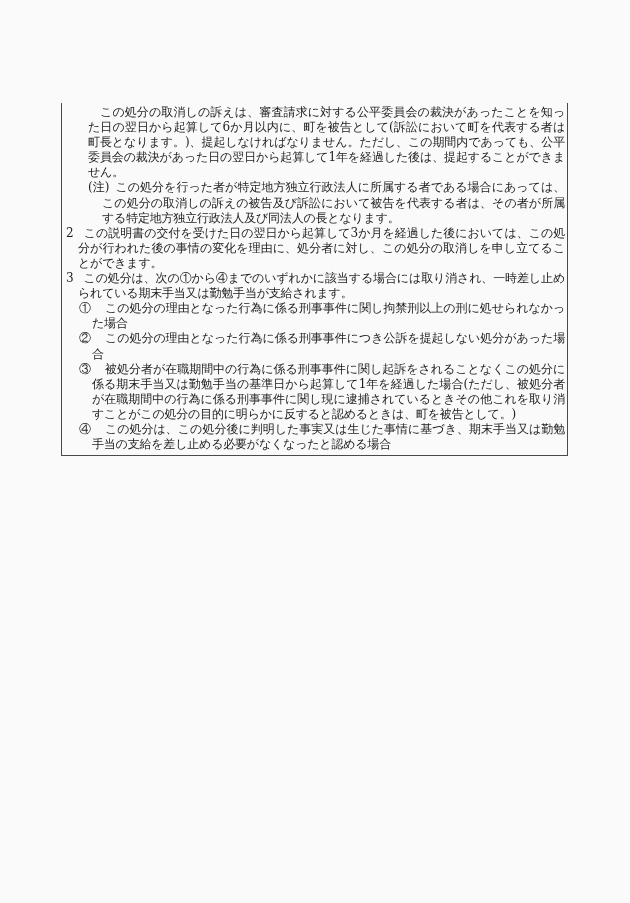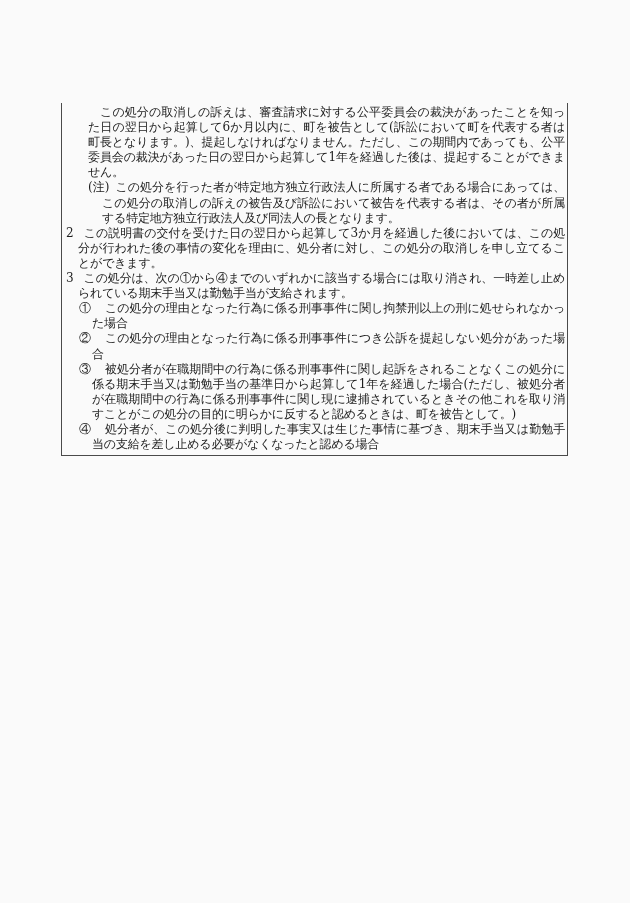--- a/index.html
+++ b/index.html
@@ -90,17 +90,17 @@
 
     <div class="block sub-item">
       <span class="num">②</span><span>この処分の理由となった行為に係る刑事事件につき公訴を提起しない処分があった場合</span>
     </div>
 
     <div class="block sub-item">
       <span class="num">③</span><span>被処分者が在職期間中の行為に係る刑事事件に関し起訴をされることなくこの処分に係る期末手当又は勤勉手当の基準日から起算して1年を経過した場合(ただし、被処分者が在職期間中の行為に係る刑事事件に関し現に逮捕されているときその他これを取り消すことがこの処分の目的に明らかに反すると認めるときは、町を被告として。)</span>
     </div>
 
     <div class="block sub-item">
-      <span class="num">④</span><span>処分者が、この処分後に判明した事実又は生じた事情に基づき、期末手当又は勤勉手当の支給を差し止める必要がなくなったと認める場合</span>
+      <span class="num">④</span><span>この処分は、この処分後に判明した事実又は生じた事情に基づき、期末手当又は勤勉手当の支給を差し止める必要がなくなったと認める場合</span>
     </div>
 
   </div>
 </div>
 
 </body></html>

